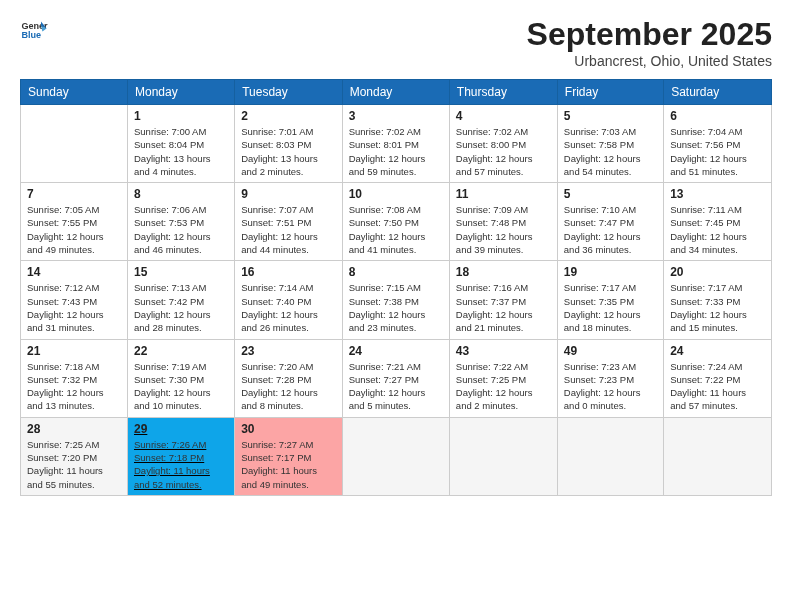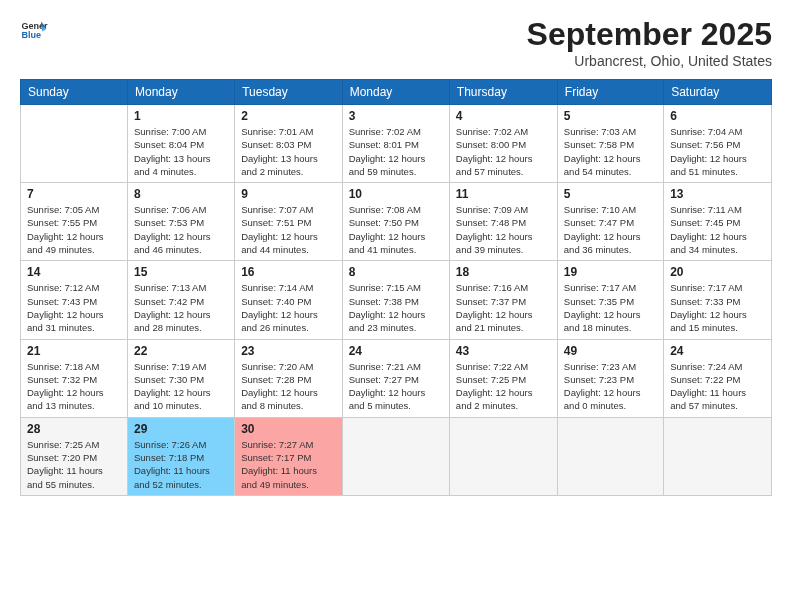--- a/index.html
+++ b/index.html
@@ -232,21 +232,21 @@
           <td>
             <span class="day-number">24</span>
             <div class="day-info">Sunrise: 7:24 AM<br>Sunset: 7:22 PM<br>Daylight: 11 hours<br>and 57 minutes.</div>
           </td>
         </tr>
         <tr>
           <td style="background: rgb(245, 245, 245);">
             <span class="day-number">28</span>
             <div class="day-info">Sunrise: 7:25 AM<br>Sunset: 7:20 PM<br>Daylight: 11 hours<br>and 55 minutes.</div>
           </td>
-          <td style="background: #7dd3fc;">
+          <td style="background: #0ea5e9; text-decoration: underline;">
             <span class="day-number">29</span>
             <div class="day-info">Sunrise: 7:26 AM<br>Sunset: 7:18 PM<br>Daylight: 11 hours<br>and 52 minutes.</div>
           </td>
           <td style="background: #fca5a5;">
             <span class="day-number">30</span>
             <div class="day-info">Sunrise: 7:27 AM<br>Sunset: 7:17 PM<br>Daylight: 11 hours<br>and 49 minutes.</div>
           </td>
           <td class="empty-cell" style="background: rgb(245, 245, 245);"></td>
           <td class="empty-cell" style="background: rgb(245, 245, 245);"></td>
           <td class="empty-cell" style="background: rgb(245, 245, 245);"></td>

